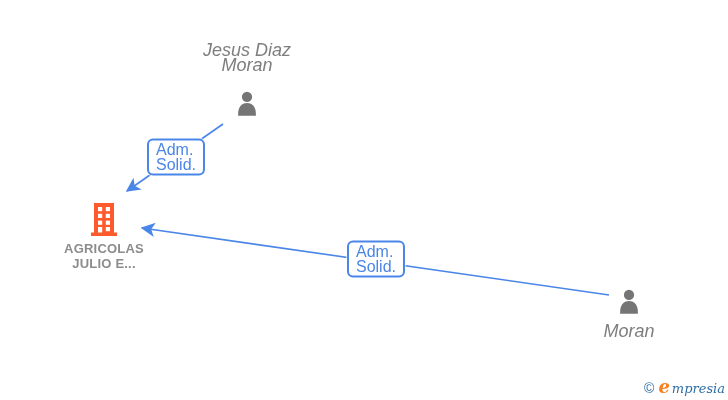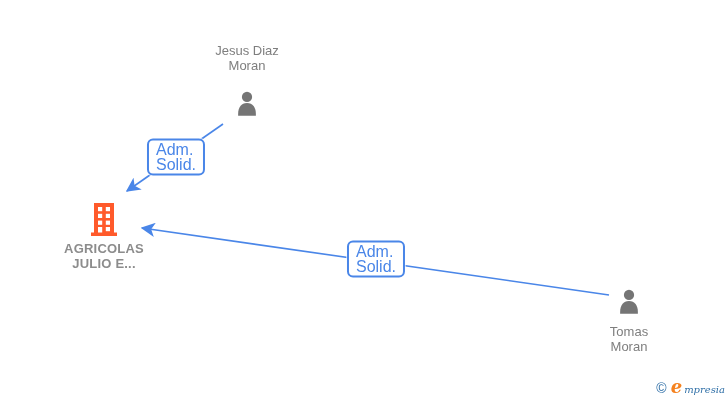--- a/index.html
+++ b/index.html
@@ -20,23 +20,24 @@
     left: 0; top: 0;
     width: 728px; height: 400px;
     pointer-events: none;
   }
   .node {
     position: absolute;
     text-align: center;
     cursor: pointer;
   }
   .person-name {
-    font-size: 13px;
+    font-size: 18px;
     line-height: 15px;
     color: var(--name-gray, #7e7e7e);
+    font-style: italic;
   }
   .person-name span { display: block; }
   .person-icon-wrap { line-height: 0; }
   .node-person1 { left: 187px; top: 43px; width: 120px; }
   .node-person1 .person-icon-wrap { margin-top: 16px; }
   .node-person2 { left: 569px; top: 287px; width: 120px; }
   .node-person2 .person-name { margin-top: 7px; }
   .node-company { left: 44px; top: 201px; width: 120px; }
   .company-name {
     margin-top: 4px;
@@ -80,21 +81,21 @@
     color: var(--logo-blue, #2f6fa7);
   }
   .brand-initial {
     font-style: italic;
     font-size: 18px;
     font-weight: 700;
     color: var(--logo-orange, #f5821f);
   }
   .brand-rest {
     font-style: italic;
-    font-size: 10px;
+    font-size: 13px;
     color: var(--logo-blue, #2f6fa7);
     margin-left: -2px;
   }
 </style>
 </head>
 <body>
 
 <div class="canvas">
 
   <svg class="edges" viewBox="0 0 728 400">
@@ -142,21 +143,20 @@
   </div>
 
   <div class="node node-person2">
     <div class="person-icon-wrap">
       <svg width="30" height="30" viewBox="0 0 24 24">
         <circle cx="12" cy="6.3" r="4.1" fill="#757575"></circle>
         <path d="M12 11.2 c-4.6 0 -7.1 3.6 -7.1 8.7 v1.4 h14.2 v-1.4 c0 -5.1 -2.5 -8.7 -7.1 -8.7 z" fill="#757575"></path>
       </svg>
     </div>
     <div class="person-name">
-      <span>Tomas</span>
       <span>Moran</span>
     </div>
   </div>
 
   <div class="relation-box relation-1">
     <span>Adm.</span>
     <span>Solid.</span>
   </div>
 
   <div class="relation-box relation-2">

